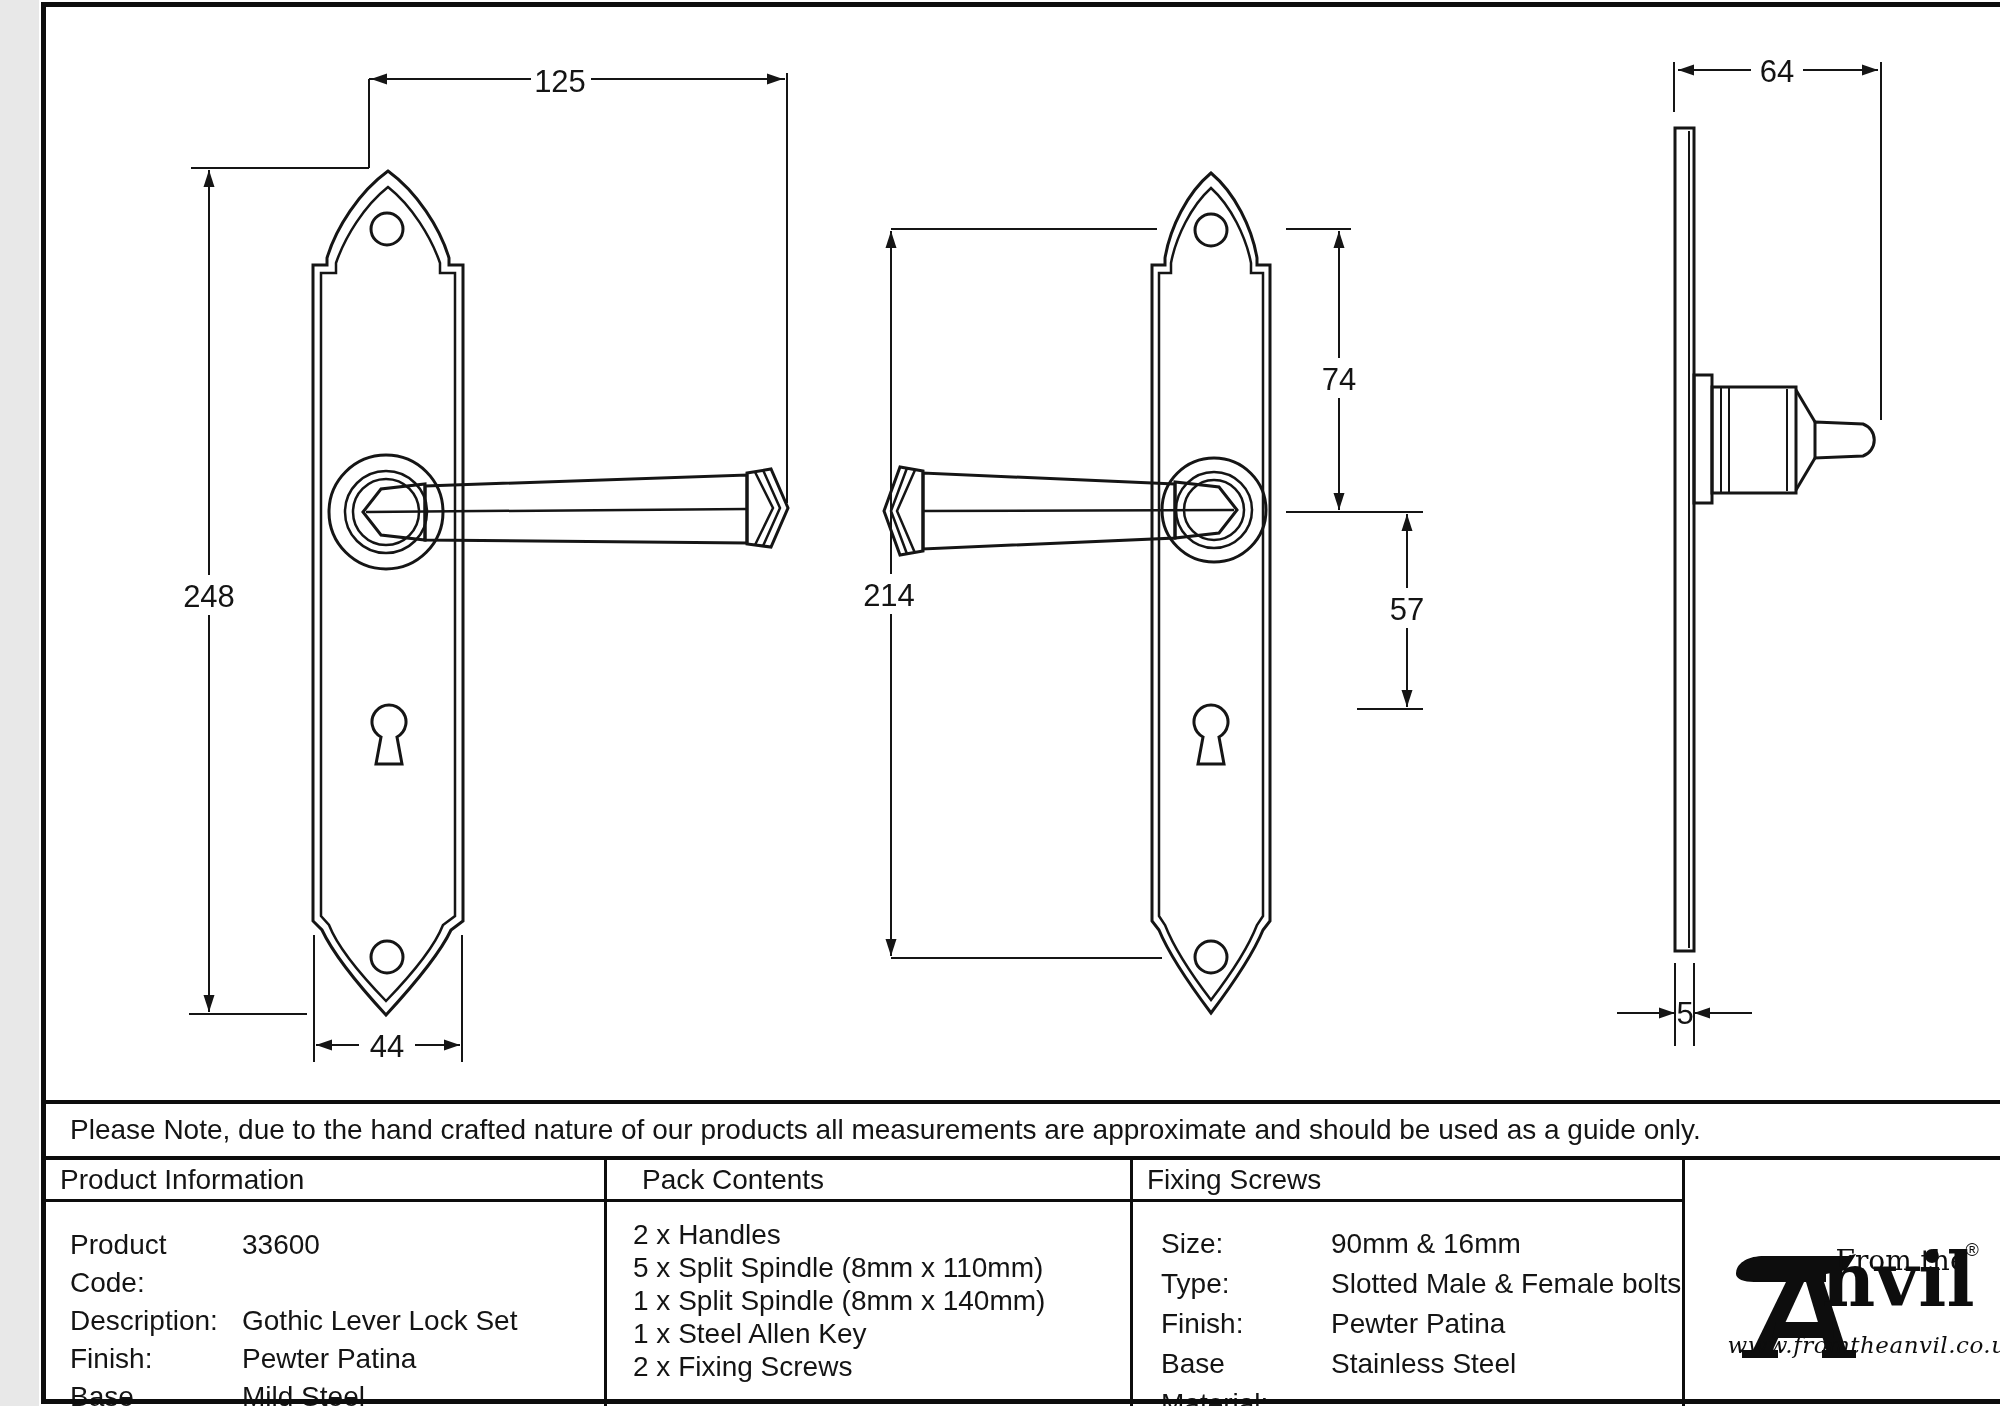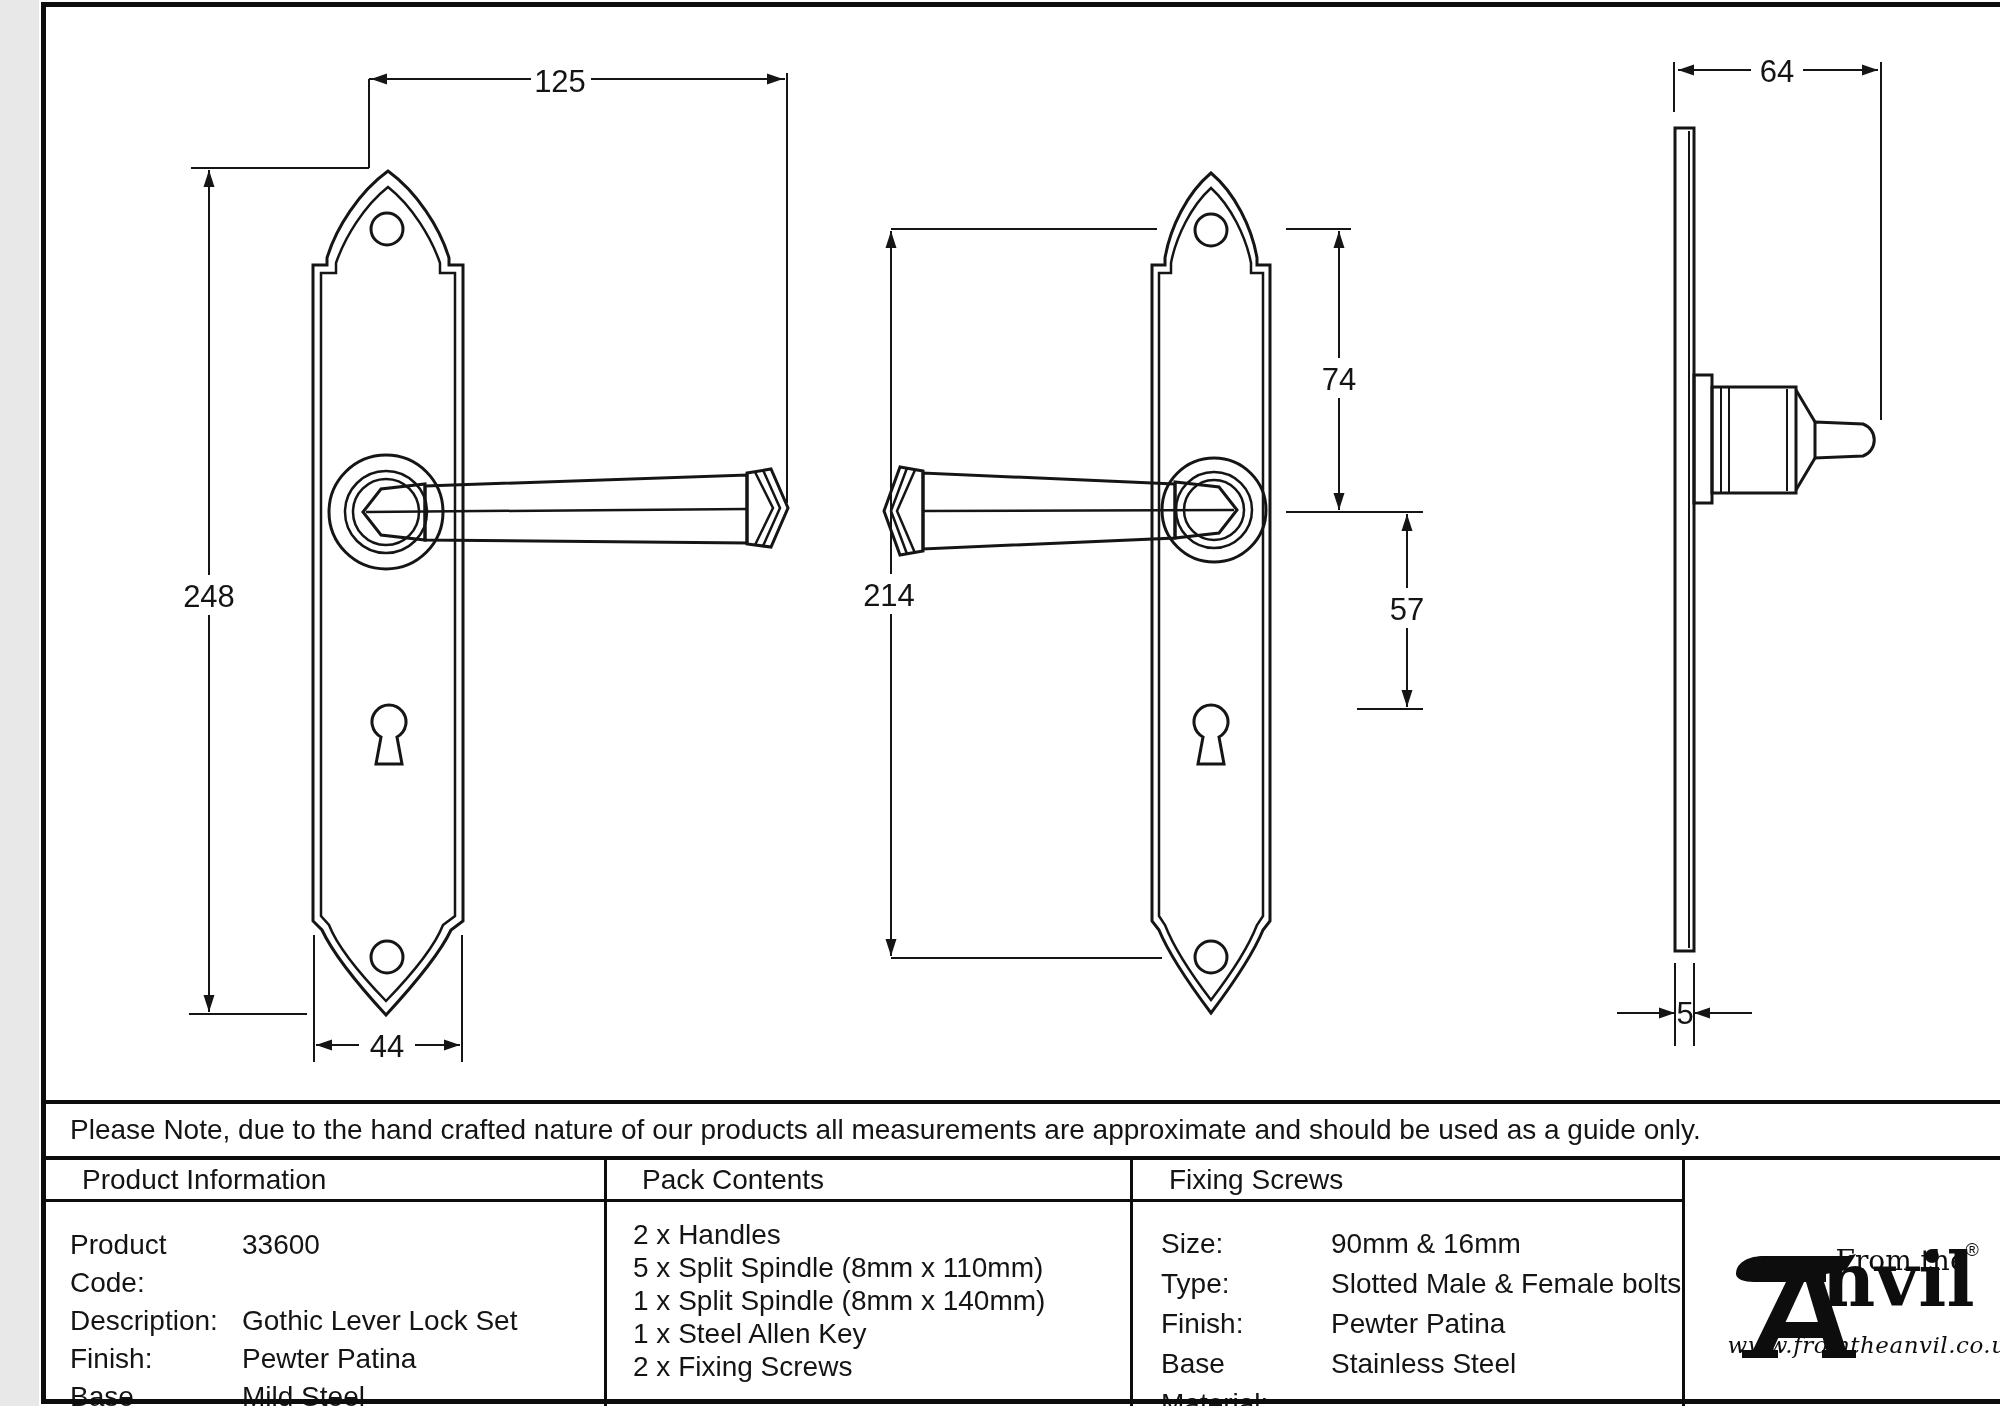--- a/index.html
+++ b/index.html
@@ -9,21 +9,21 @@
   .drawing-svg{position:absolute;left:0;top:0;z-index:5;}
   .drawing-svg text{font-family:"Liberation Sans",sans-serif;font-size:31px;fill:#141414;}
 
   
   .info-table{position:absolute;left:7px;right:7px;top:1100px;bottom:7px;
               display:grid;grid-template-columns:561px 526px 552px auto;
               grid-template-rows:56px 42px auto;font-size:28px;z-index:10;
               border-top:4px solid #0d0d0d;background:#fff;}
   .note-row{grid-column:1/5;grid-row:1;border-bottom:4px solid #0d0d0d;
             display:flex;align-items:center;padding-left:24px;}
-  .hcell{grid-row:2;display:flex;align-items:center;padding-left:36px;
+  .hcell{grid-row:2;display:flex;align-items:center;padding-left:14px;
          border-bottom:3px solid #0d0d0d;}
   .h1{grid-column:1;border-right:3px solid #0d0d0d;}
   .h2{grid-column:2;border-right:3px solid #0d0d0d;padding-left:35px;}
   .h3{grid-column:3;border-right:3px solid #0d0d0d;}
   .ccell{grid-row:3;}
   .c1{grid-column:1;border-right:3px solid #0d0d0d;padding:24px 0 0 24px;}
   .c2{grid-column:2;border-right:3px solid #0d0d0d;padding:16px 0 0 26px;}
   .c3{grid-column:3;border-right:3px solid #0d0d0d;padding:22px 0 0 28px;}
   .kv{display:grid;grid-template-columns:172px auto;line-height:38px;}
   .kv3{display:grid;grid-template-columns:170px auto;line-height:40px;}

